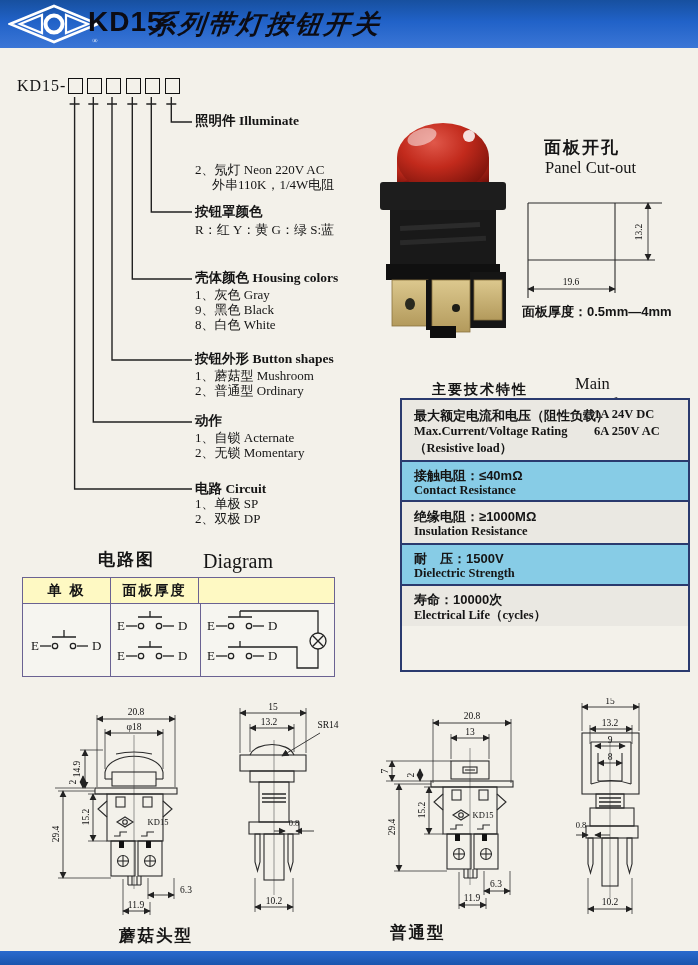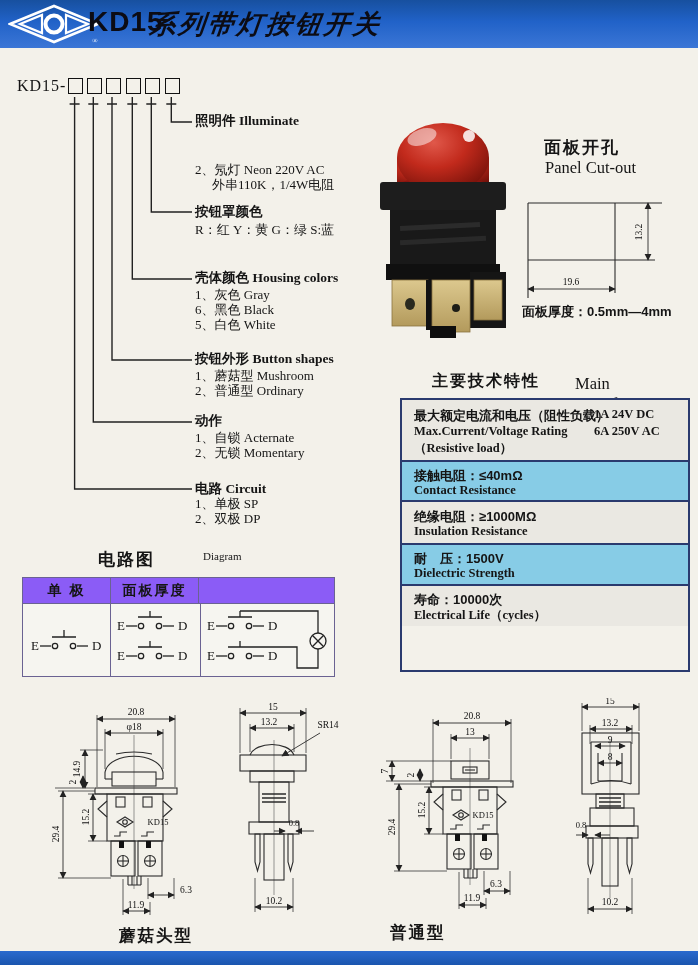--- a/index.html
+++ b/index.html
@@ -20,21 +20,21 @@
   .obox{position:absolute;top:78px;width:13px;height:14px;border:1.5px solid #111;background:transparent}
   .tree{position:absolute;left:55px;top:95px}
   .br-t{position:absolute;left:195px;font:bold 13.5px "Liberation Serif",serif;white-space:nowrap}
   .bi{position:absolute;left:195px;font:13px "Liberation Serif",serif;white-space:nowrap}
   
   .h-cn{position:absolute;font:bold 17px "Liberation Sans",sans-serif;letter-spacing:2px}
   .h-en{position:absolute;font:16.5px "Liberation Serif",serif}
   
   .ckt{position:absolute;left:22px;top:577px;width:313px;height:100px;border:1.5px solid #6a6292;
        box-sizing:border-box;background:#f6f5f0}
-  .ckt-h{display:flex;height:25px;border-bottom:1.5px solid #6a6292;background:#8b5cf6}
+  .ckt-h{display:flex;height:25px;border-bottom:1.5px solid #6a6292;background:#fef9c3}
   .ckt-h div{font:bold 14px "Liberation Sans",sans-serif;text-align:center;line-height:25px;
              letter-spacing:2px;box-sizing:border-box}
   .ckt-b{display:flex;height:73px}
   .c1{width:87px}.c2{width:89px;border-left:1.5px solid #6a6292;border-right:1.5px solid #6a6292}
   .c3{width:132px}
   
   .spec{position:absolute;left:400px;top:398px;width:290px;height:274px;border:2px solid #2a3a6e;
         box-sizing:border-box}
   .sr{position:relative;box-sizing:border-box;padding:12px 0 0 12px}
   .sr.blue{background:#87cce6}.sr.light{background:#eae8e2}
@@ -101,22 +101,22 @@
 
   <div class="br-t" style="top:112px">照明件 Illuminate</div>
   <div class="bi" style="top:161px">2、氖灯 Neon 220V AC</div>
   <div class="bi" style="top:176px;left:212px">外串110K，1/4W电阻</div>
 
   <div class="br-t" style="top:203px">按钮罩颜色</div>
   <div class="bi" style="top:221px">R：红  Y：黄  G：绿  S:蓝</div>
 
   <div class="br-t" style="top:269px">壳体颜色 Housing colors</div>
   <div class="bi" style="top:286px">1、灰色 Gray</div>
-  <div class="bi" style="top:301px">6、黑色 Black</div>
-  <div class="bi" style="top:316px">5、白色 White</div>
+  <div class="bi" style="top:301px">9、黑色 Black</div>
+  <div class="bi" style="top:316px">8、白色 White</div>
 
   <div class="br-t" style="top:350px">按钮外形 Button shapes</div>
   <div class="bi" style="top:367px">1、蘑菇型 Mushroom</div>
   <div class="bi" style="top:382px">2、普通型 Ordinary</div>
 
   <div class="br-t" style="top:412px">动作</div>
   <div class="bi" style="top:429px">1、自锁 Acternate</div>
   <div class="bi" style="top:444px">2、无锁 Momentary</div>
 
   <div class="br-t" style="top:480px">电路 Circuit</div>
@@ -168,21 +168,21 @@
     <line x1="23" y1="11" x2="23" y2="106"></line>
     <line x1="110" y1="11" x2="110" y2="101"></line>
     <line x1="23" y1="68" x2="150" y2="68"></line>
     <line class="dim" x1="143" y1="11" x2="143" y2="68" marker-start="url(#a1)" marker-end="url(#a1)"></line>
     <text transform="rotate(-90 137 40)" x="137" y="40">13.2</text>
     <line class="dim" x1="23" y1="97" x2="110" y2="97" marker-start="url(#a1)" marker-end="url(#a1)"></line>
     <text x="66" y="93">19.6</text>
   </svg>
   <div class="note" style="left:522px;top:303px">面板厚度：0.5mm—4mm</div>
 
-  <div class="h-cn" style="left:432px;top:371px;font-size:16px">主要技术特性</div>
+  <div class="h-cn" style="left:432px;top:381px;font-size:14px">主要技术特性</div>
   <div class="h-en" style="left:575px;top:374px">Main Specifictions</div>
 
   <div class="spec">
     <div class="sr light" style="height:60px">
       <div class="s-cn" style="top:7px">最大额定电流和电压（阻性负载）</div>
       <div class="s-en" style="top:24px">Max.Current/Voltage Rating</div>
       <div class="s-en" style="top:40px">（Resistive load）</div>
       <div class="s-v" style="top:7px">1A 24V DC</div>
       <div class="s-v" style="top:24px">6A 250V AC</div>
     </div>
@@ -198,21 +198,21 @@
       <div class="s-cn" style="top:5px">耐　压：1500V</div>
       <div class="s-en" style="top:21px">Dielectric  Strength</div>
     </div>
     <div class="sr light bt" style="height:42px">
       <div class="s-cn" style="top:5px">寿命：10000次</div>
       <div class="s-en" style="top:21px">Electrical  Life（cycles）</div>
     </div>
   </div>
 
   <div class="h-cn" style="left:98px;top:548px">电路图</div>
-  <div class="h-en" style="left:203px;top:550px;font-size:11px">Diagram</div>
+  <div class="h-en" style="left:203px;top:550px;font-size:20px">Diagram</div>
 
   <div class="ckt">
     <div class="ckt-h">
       <div class="c1">单 极</div>
       <div class="c2">面板厚度</div>
     </div>
     <div class="ckt-b">
       <svg class="ck c1" width="87" height="73" viewBox="0 0 87 73">
         <text x="8" y="46">E</text>
         <line x1="17" y1="42" x2="28" y2="42"></line>

